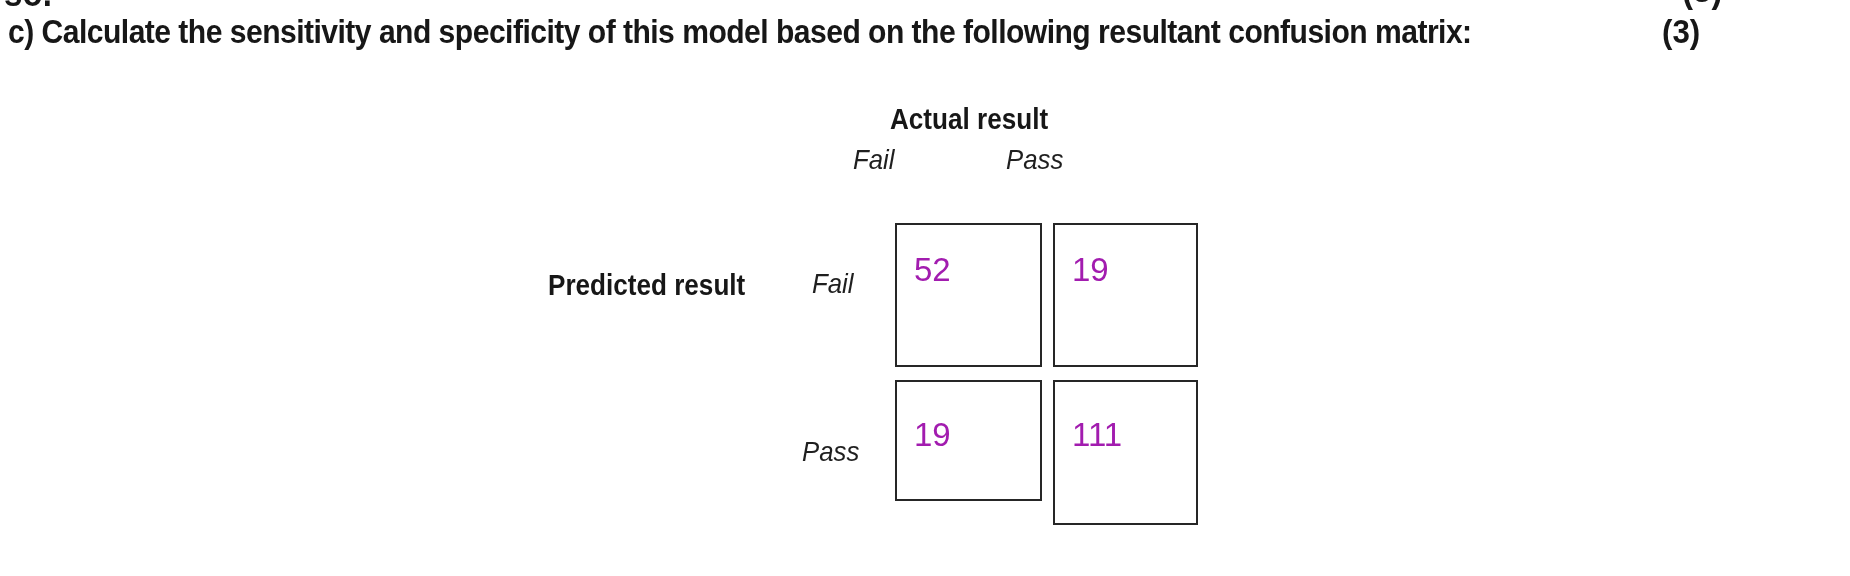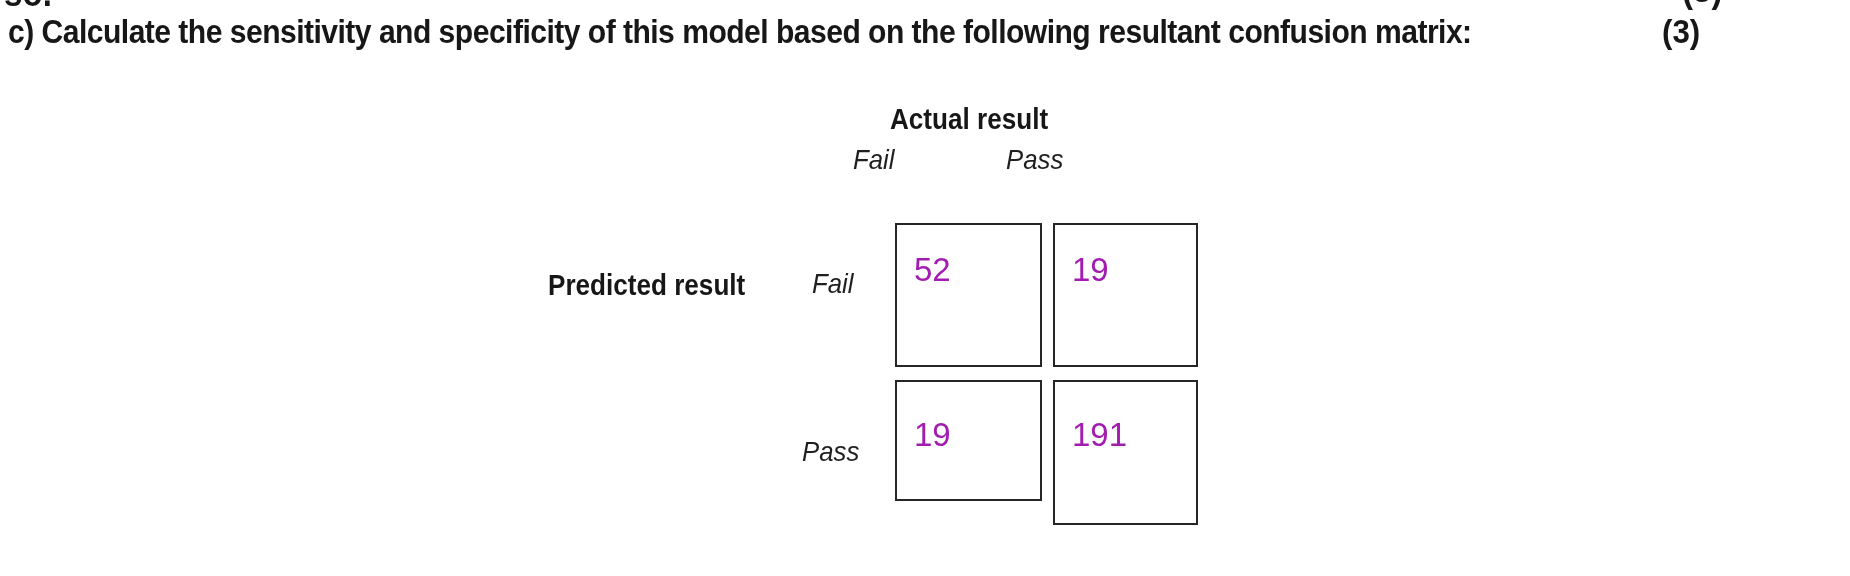--- a/index.html
+++ b/index.html
@@ -109,18 +109,18 @@
     <div class="cell cell-tl">
       <span class="cell-value">52</span>
     </div>
     <div class="cell cell-tr">
       <span class="cell-value">19</span>
     </div>
     <div class="cell cell-bl row2">
       <span class="cell-value">19</span>
     </div>
     <div class="cell cell-br row2">
-      <span class="cell-value">191</span>
+      <span class="cell-value">111</span>
     </div>
 
   </div>
 
 </div>
 
 </body></html>

